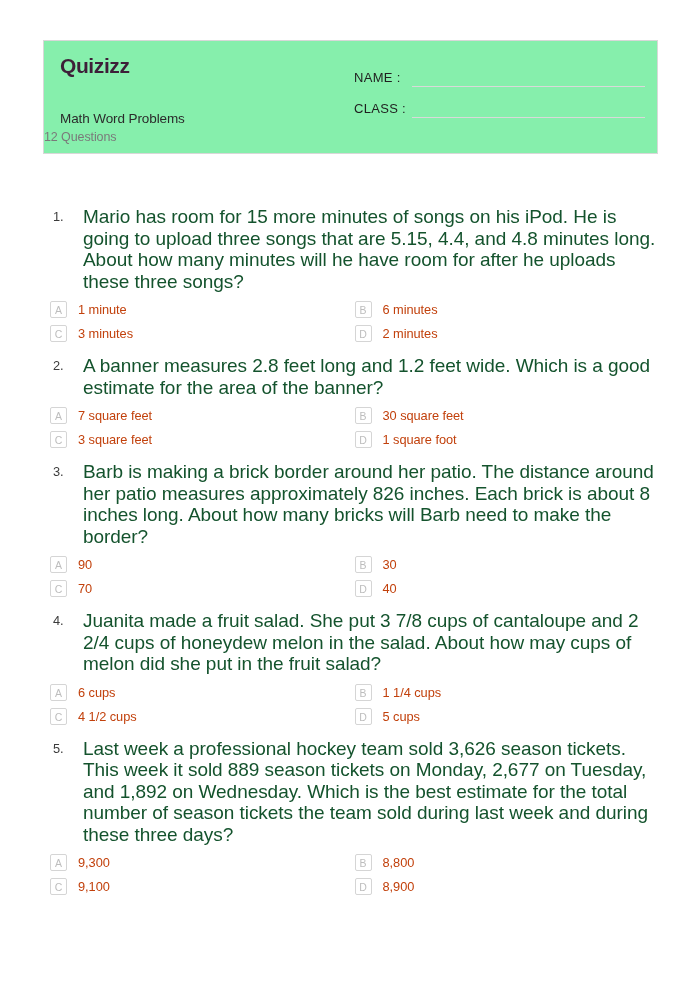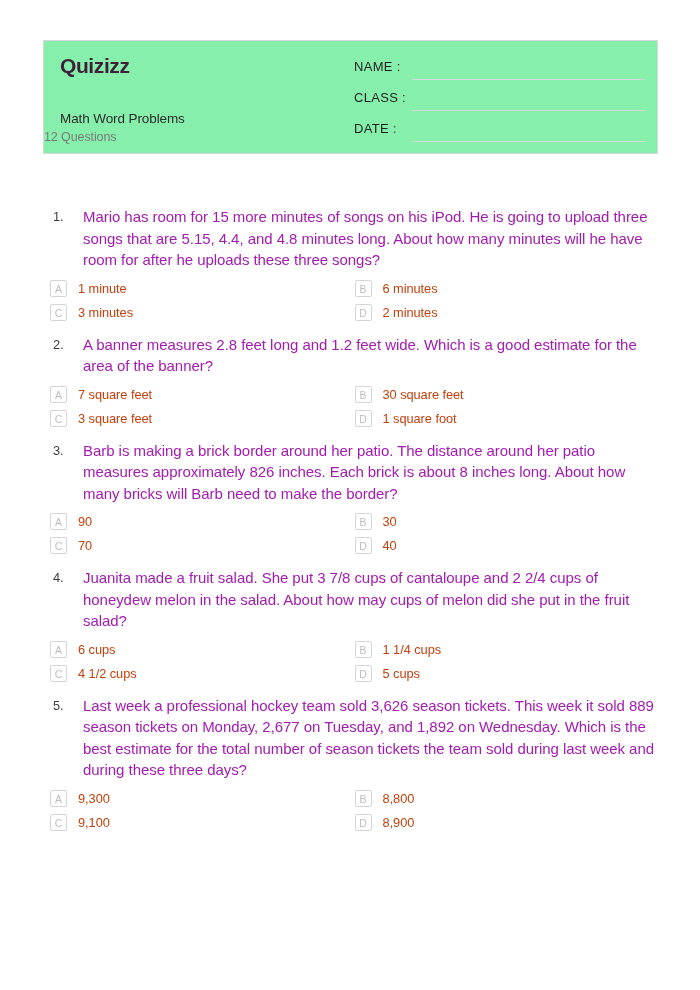--- a/index.html
+++ b/index.html
@@ -65,20 +65,21 @@
     letter-spacing: -0.1px;
     white-space: nowrap;
   }
   .header-right {
     flex: 1;
     position: relative;
     padding-top: 18px;
   }
   .field-row {
     display: flex;
+    align-items: flex-end;
     height: 28px;
     margin-bottom: 3px;
     padding-right: 12px;
   }
   .field-label {
     font-size: 13px;
     color: #1f1f1f;
     letter-spacing: 0.3px;
     white-space: nowrap;
     width: 58px;
@@ -106,23 +107,23 @@
     width: 40px;
     flex: 0 0 40px;
     font-size: 12.8px;
     color: #3b3b3b;
     line-height: 21.5px;
     padding-left: 10px;
     box-sizing: border-box;
   }
   .q-text {
     flex: 1;
-    font-size: 15px;
+    font-size: 19px;
     line-height: 21.5px;
-    color: #a21caf;
+    color: #14532d;
     letter-spacing: -0.05px;
     padding-right: 2px;
   }
   .options {
     margin-top: 9px;
   }
   .opt-row {
     display: flex;
     margin-bottom: 7px;
   }
@@ -167,24 +168,20 @@
     </div>
     <div class="header-right">
       <div class="field-row">
         <span class="field-label">NAME :</span>
         <span class="field-line"></span>
       </div>
       <div class="field-row">
         <span class="field-label">CLASS :</span>
         <span class="field-line"></span>
       </div>
-      <div class="field-row">
-        <span class="field-label">DATE  :</span>
-        <span class="field-line"></span>
-      </div>
     </div>
   </div>
 
   <div class="questions" id="questions-root">
       <div class="question-block">
         <div class="q-row">
           <div class="q-num">1.</div>
           <div class="q-text">Mario has room for 15 more minutes of songs on his iPod. He is going to upload three songs that are 5.15, 4.4, and 4.8 minutes long. About how many minutes will he have room for after he uploads these three songs?</div>
         </div>
         <div class="options">

